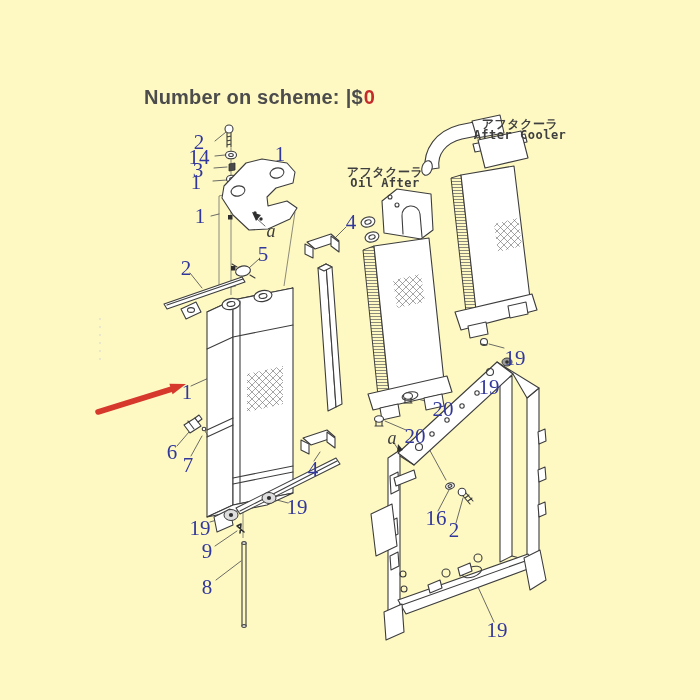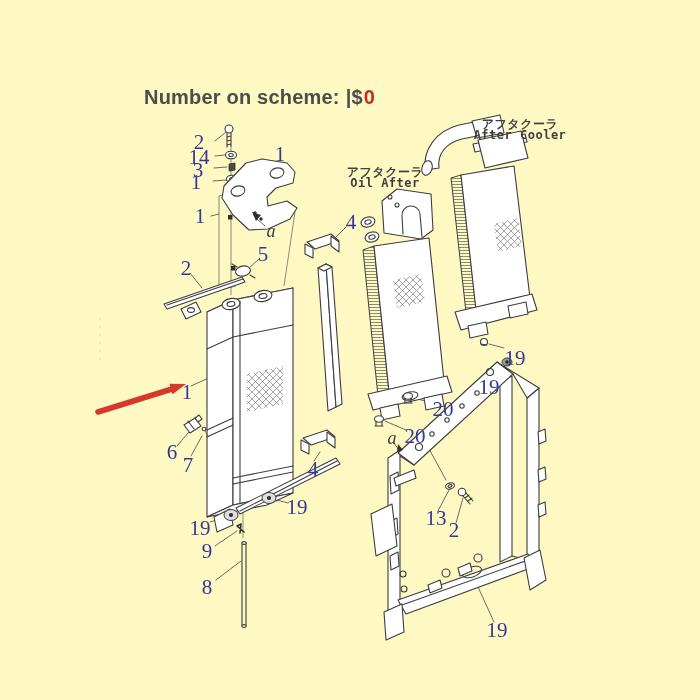--- a/index.html
+++ b/index.html
@@ -300,19 +300,19 @@
   <div class="plabel" style="left:188px;top:465px">7</div>
   <div class="plabel" style="left:313px;top:469px">4</div>
   <div class="plabel" style="left:297px;top:507px">19</div>
   <div class="plabel" style="left:200px;top:528px">19</div>
   <div class="plabel" style="left:207px;top:551px">9</div>
   <div class="plabel" style="left:207px;top:587px">8</div>
   <div class="plabel" style="left:515px;top:358px">19</div>
   <div class="plabel" style="left:489px;top:387px">19</div>
   <div class="plabel" style="left:443px;top:409px">20</div>
   <div class="plabel" style="left:415px;top:436px">20</div>
-  <div class="plabel" style="left:436px;top:518px">13</div>
+  <div class="plabel" style="left:436px;top:518px">16</div>
   <div class="plabel" style="left:454px;top:530px">2</div>
   <div class="plabel" style="left:497px;top:630px">19</div>
   <div class="alabel" style="left:271px;top:231px">a</div>
   <div class="alabel" style="left:392px;top:438px">a</div>
 
 </div>
 
 </body></html>

